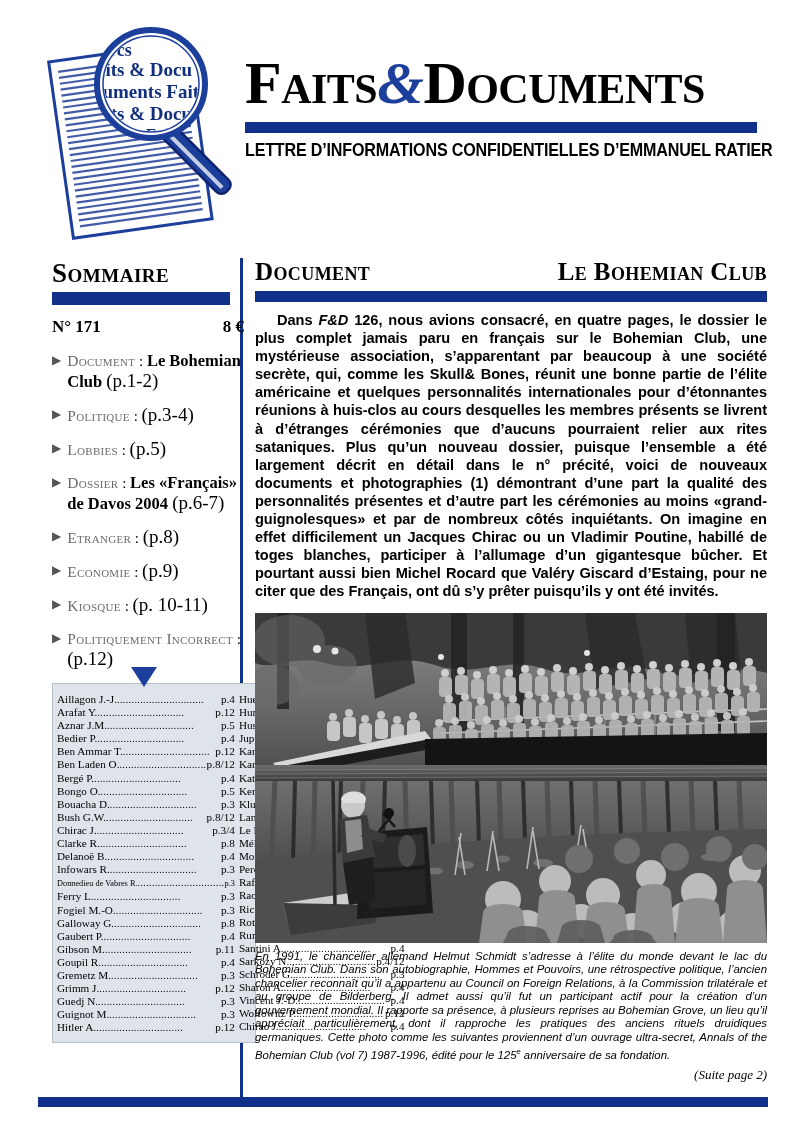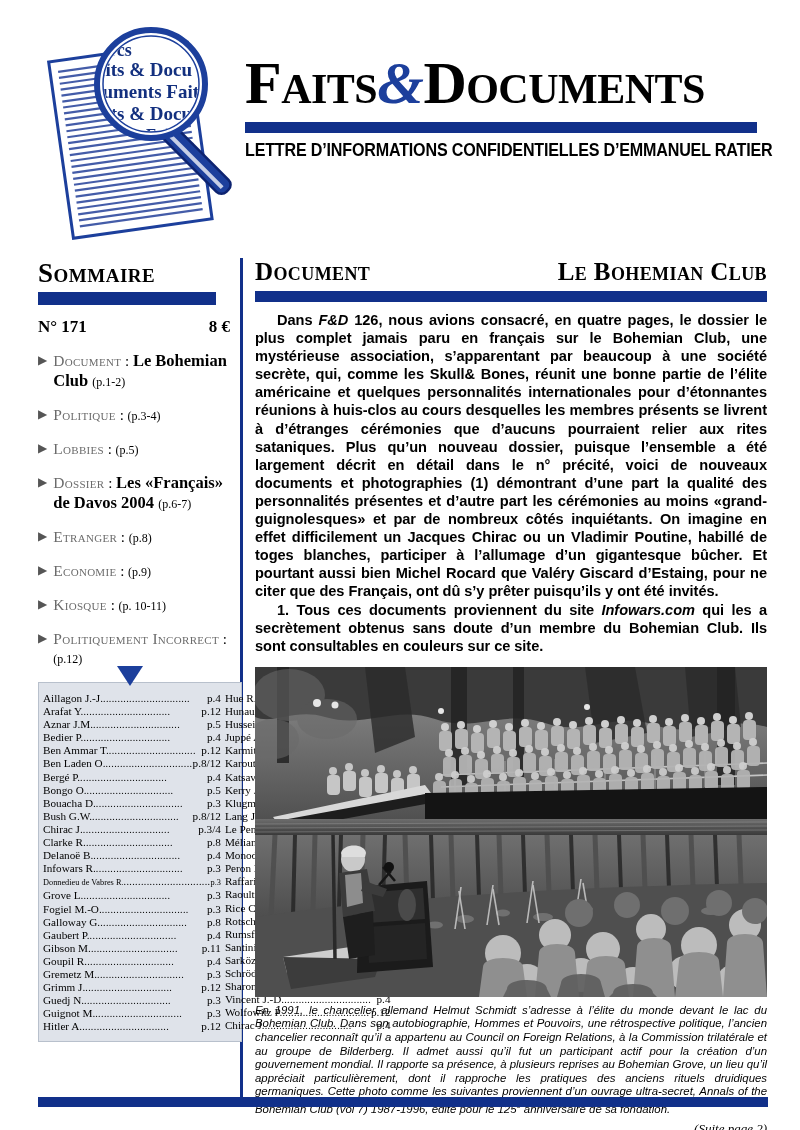--- a/index.html
+++ b/index.html
@@ -42,21 +42,21 @@
     transform:scaleX(0.92);
     transform-origin:left center;
     white-space:nowrap;
   }
 
   
   .vrule{position:absolute;left:240px;top:258px;width:3px;height:845px;background:#11308a;}
   .bottom-rule{position:absolute;left:38px;top:1097px;width:730px;height:10px;background:#11308a;}
 
   
-  .sidebar{position:absolute;left:38px;top:258px;width:192px;}
+  .sidebar{position:absolute;left:52px;top:258px;width:192px;}
   .section-head{
     font-weight:700;font-size:27px;line-height:30px;
     font-variant:small-caps;letter-spacing:0.5px;
   }
   .blue-bar{width:178px;height:13px;background:#11308a;margin-top:4px;}
   .issue-row{
     display:flex;justify-content:space-between;align-items:center;
     margin-top:12px;font-weight:700;font-size:17px;
   }
   .issue-date{margin-top:8px;font-weight:700;font-size:17px;}
@@ -68,21 +68,21 @@
     margin-bottom:13px;font-size:15px;line-height:19px;
   }
   .tri{
     color:#555;font-size:12px;line-height:19px;margin-right:6px;flex:0 0 auto;
   }
   .toc-text{flex:1 1 auto;}
   .toc-cat{
     font-variant:small-caps;color:#6b6b6b;letter-spacing:0.3px;font-size:15.5px;
   }
   .toc-strong{font-weight:700;font-size:16.5px;}
-  .toc-pages{font-size:12px;margin-top:15px;}
+  .toc-pages{font-size:19px;margin-top:15px;}
 
   
   .index-head{
     margin-top:14px;
     font-weight:700;font-size:29px;line-height:32px;
     font-variant:small-caps;letter-spacing:0.5px;
   }
   .index-box{
     position:relative;margin-top:3px;width:204px;
     background:#dfe3ea;border:1px solid #b8c0cc;
@@ -344,21 +344,21 @@
               <span class="nm">Infowars R.</span>
               <span class="dots">..............................</span>
               <span class="pg">p.3</span>
             </div>
             <div class="idx tiny">
               <span class="nm">Donnedieu de Vabres R.</span>
               <span class="dots">..............................</span>
               <span class="pg">p.3</span>
             </div>
             <div class="idx">
-              <span class="nm">Grove L.</span>
+              <span class="nm">Ferry L.</span>
               <span class="dots">..............................</span>
               <span class="pg">p.3</span>
             </div>
             <div class="idx">
               <span class="nm">Fogiel M.-O.</span>
               <span class="dots">..............................</span>
               <span class="pg">p.3</span>
             </div>
             <div class="idx">
               <span class="nm">Galloway G.</span>
@@ -544,21 +544,20 @@
 
   <div class="main">
     <div class="doc-heads">
       <div class="doc-label">Document</div>
       <div class="doc-title">Le Bohemian Club</div>
     </div>
     <div class="main-rule"></div>
 
     <div class="body-text">
       <p><span>Dans </span><i>F&amp;D</i><span> 126, nous avions consacré, en quatre pages, le dossier le plus complet jamais paru en français sur le Bohemian Club, une mystérieuse association, s’apparentant par beaucoup à une société secrète, qui, comme les Skull&amp; Bones, réunit une bonne partie de l’élite américaine et quelques personnalités internationales pour d’étonnantes réunions à huis-clos au cours desquelles les membres présents se livrent à d’étranges cérémonies que d’aucuns pourraient relier aux rites sataniques. Plus qu’un nouveau dossier, puisque l’ensemble a été largement décrit en détail dans le n° précité, voici de nouveaux documents et photographies (1) démontrant d’une part la qualité des personnalités présentes et d’autre part les cérémonies au moins «grand-guignolesques» et par de nombreux côtés inquiétants. On imagine en effet difficilement un Jacques Chirac ou un Vladimir Poutine, habillé de toges blanches, participer à l’allumage d’un gigantesque bûcher. Et pourtant aussi bien Michel Rocard que Valéry Giscard d’Estaing, pour ne citer que des Français, ont dû s’y prêter puisqu’ils y ont été invités.</span></p>
-      <p><span>1. Tous ces documents proviennent du site </span><i>Infowars.com</i><span> qui les a secrètement obtenus sans doute d’un membre du Bohemian Club. Ils sont consultables en couleurs sur ce site.</span></p>
     </div>
 
     <div class="photo">
       <svg width="512" height="330" viewBox="0 0 512 330">
         <defs>
           <linearGradient id="skyg" x1="0" y1="0" x2="0" y2="1">
             <stop offset="0" stop-color="#8f8f8f"></stop>
               <stop offset="1" stop-color="#4a4a4a"></stop>
           </linearGradient>
           <linearGradient id="waterg" x1="0" y1="0" x2="0" y2="1">

